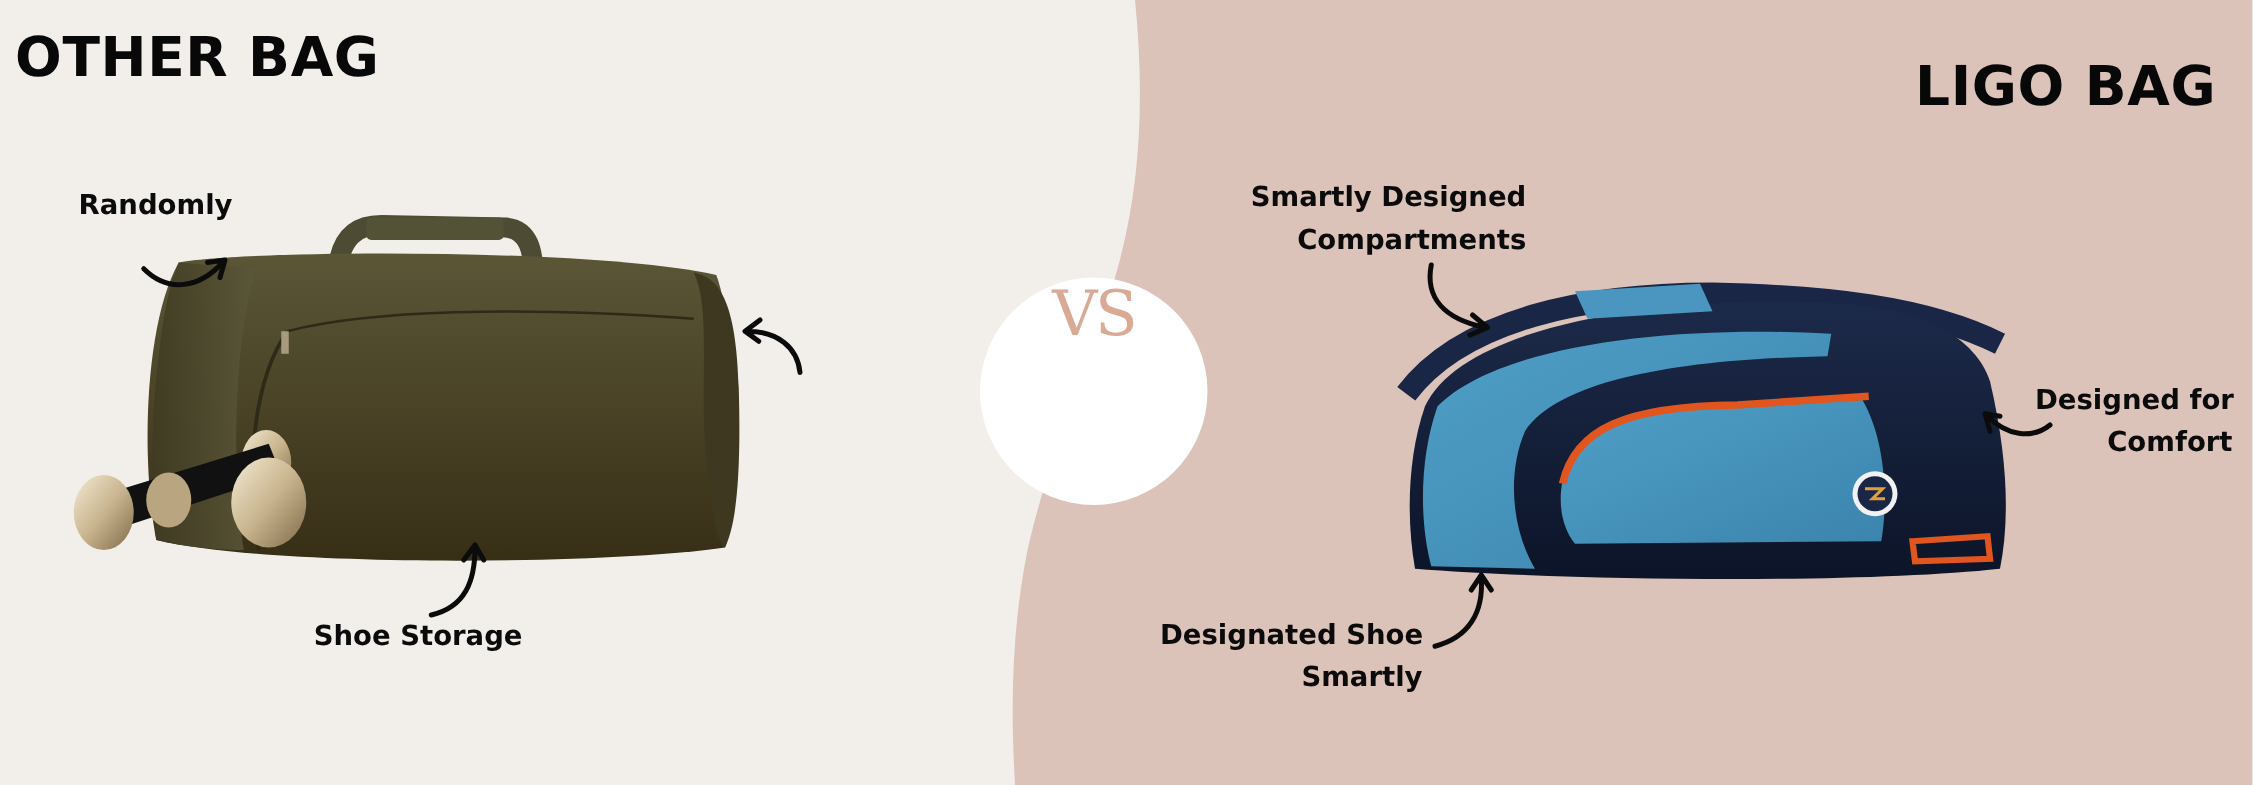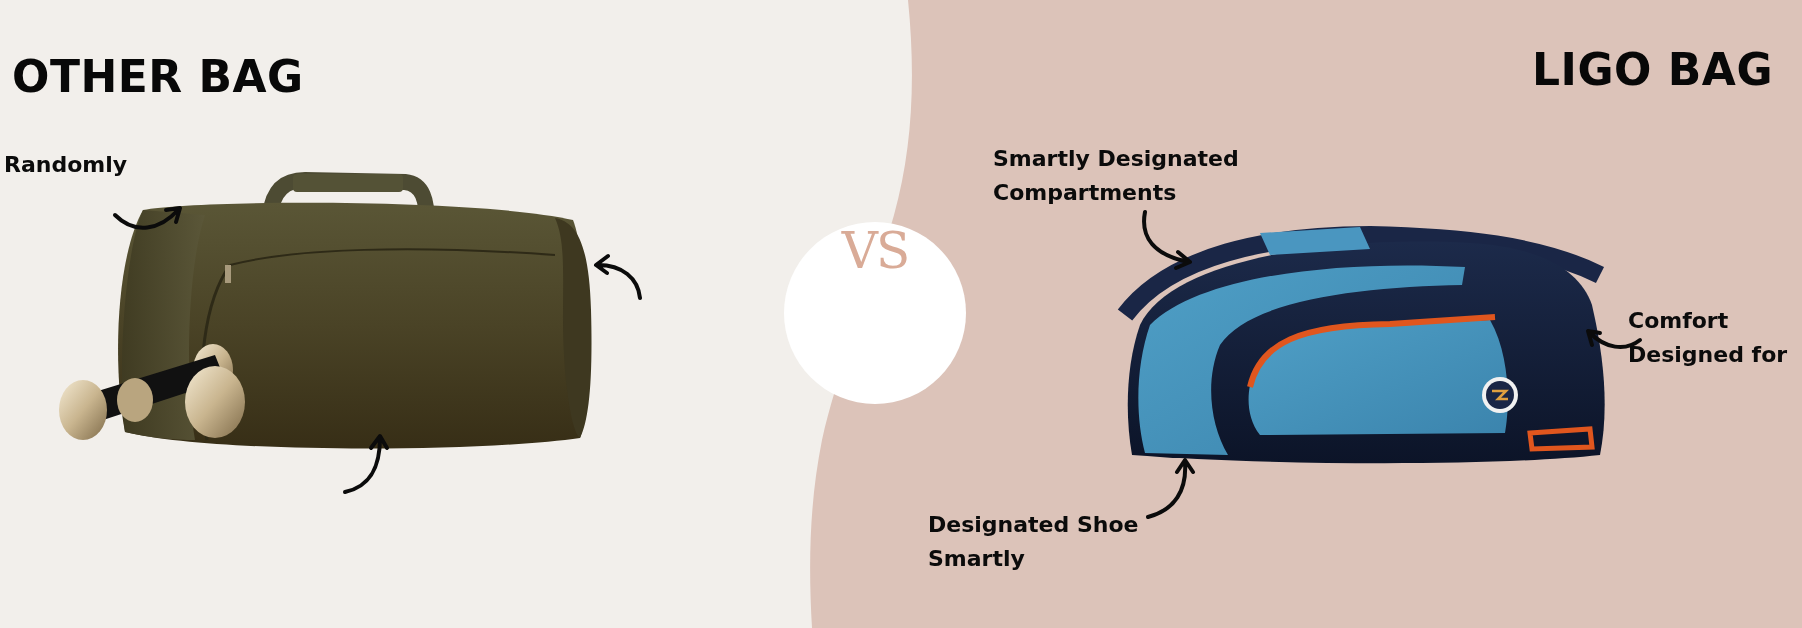--- a/index.html
+++ b/index.html
@@ -1,22 +1,22 @@
 <!DOCTYPE html>
 <html><head>
 <meta charset="utf-8">
 <style>
   * { box-sizing: border-box; margin: 0; padding: 0; }
   html, body { width: 1802px; height: 628px; overflow: hidden; }
   body { position: relative; background: #f2efeb; font-family: "DejaVu Sans", "Liberation Sans", sans-serif; color: #0b0b0b; }
   .bg-svg { position: absolute; left: 0; top: 0; width: 1802px; height: 628px; }
   .title { position: absolute; font-weight: 700; font-size: 44px; letter-spacing: 0.5px; line-height: 1; color: #080808; }
-  .title-left { left: 12px; top: 25px; margin-top: 30px; }
+  .title-left { left: 12px; top: 25px; }
   .title-right { right: 29px; top: 18px; margin-top: 30px; }
-  .label { position: absolute; font-weight: 700; font-size: 22px; line-height: 34px; text-align: left; white-space: nowrap; color: #0b0b0b; }
+  .label { position: absolute; font-weight: 700; font-size: 22px; line-height: 34px; text-align: right; white-space: nowrap; color: #0b0b0b; }
   .vs-circle { position: absolute; left: 784px; top: 222px; width: 182px; height: 182px; border-radius: 50%; background: #ffffff; display: flex; align-items: flex-start; justify-content: center; }
   .vs-text { font-family: "DejaVu Serif", "Liberation Serif", serif; font-size: 50px; color: #d9ab97; letter-spacing: -2px; }
   .bag { position: absolute; }
   .arrow { position: absolute; left: 0; top: 0; width: 1802px; height: 628px; pointer-events: none; }
 </style>
 </head>
 <body>
 
 <svg class="bg-svg" viewBox="0 0 1802 628" preserveAspectRatio="none">
   <rect x="0" y="0" width="1802" height="628" fill="#f2efeb"></rect>
@@ -116,26 +116,27 @@
 <div class="vs-circle">
   <span class="vs-text">VS</span>
 </div>
 
 <div class="label" style="left:4px; top:148px; width:182px;">
   <div>Randomly</div>
 </div>
 <div class="label" style="left:602px; top:302px; width:176px;">
 </div>
 <div class="label" style="left:248px; top:493px; width:170px;">
+  <div>Shoe Storage</div>
 </div>
 
 <div class="label" style="left:993px; top:142px; width:228px;">
-  <div>Smartly Designated</div>
+  <div>Smartly Designed</div>
   <div>Compartments</div>
 </div>
 <div class="label" style="left:1628px; top:304px; width:158px;">
+  <div>Designed for</div>
   <div>Comfort</div>
-  <div>Designed for</div>
 </div>
-<div class="label" style="left:928px; top:508px; width:210px;">
+<div class="label" style="left:928px; top:492px; width:210px;">
   <div>Designated Shoe</div>
   <div>Smartly</div>
 </div>
 
 </body></html>

